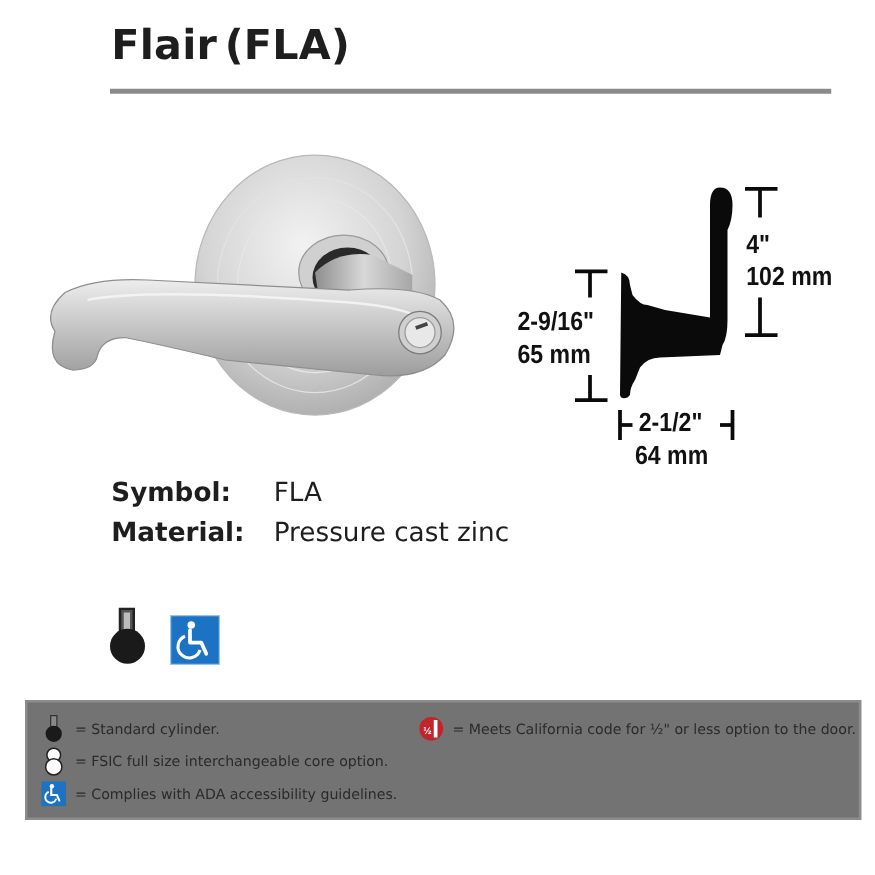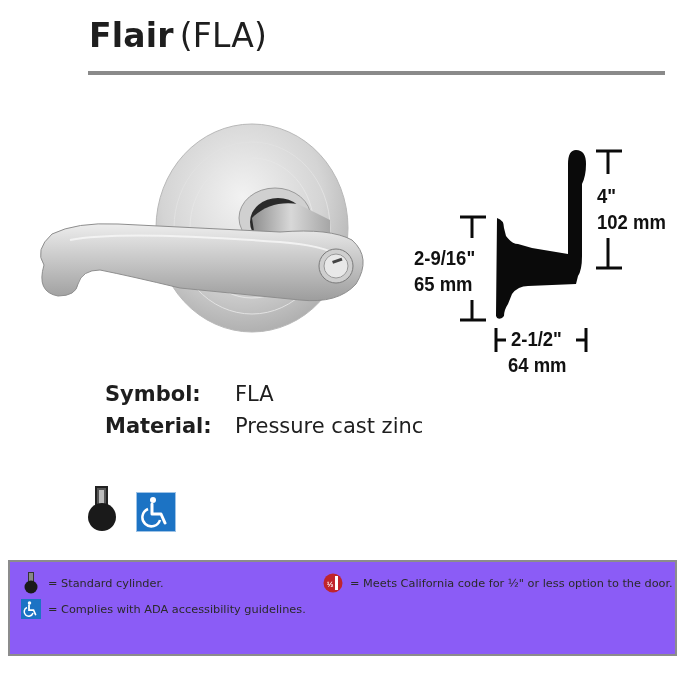--- a/index.html
+++ b/index.html
@@ -1,37 +1,37 @@
 <!DOCTYPE html>
 <html><head>
   <meta charset="utf-8">
   <style>
     * { box-sizing: border-box; margin: 0; padding: 0; }
     html, body { width: 700px; height: 700px; background: #ffffff; overflow: hidden; }
     body { position: relative; font-family: "DejaVu Sans", "Liberation Sans", sans-serif; color: #1e1e1e; }
 
     .title { position: absolute; left: 89px; top: 14px; font-size: 33px; line-height: 44px; letter-spacing: 0.2px; white-space: nowrap; }
     .title .name { font-weight: bold; }
-    .title .code { font-weight: normal; margin-left: 6px; }
+    .title .code { font-weight: bold; margin-left: 6px; }
     .rule { position: absolute; left: 88px; top: 71px; width: 577px; height: 4px; background: #8a8a8a; }
 
     .photo { position: absolute; left: 30px; top: 100px; width: 370px; height: 260px; }
     .profile { position: absolute; left: 400px; top: 140px; width: 300px; height: 240px; }
 
     .dim { position: absolute; font-family: "Liberation Sans", sans-serif; font-weight: bold; font-size: 21px; line-height: 25px; color: #111; white-space: nowrap; transform: scaleX(0.88); transform-origin: left top; }
 
     .specs { position: absolute; left: 89px; top: 378px; font-size: 21px; line-height: 32px; }
     .spec-row { display: flex; white-space: nowrap; }
-    .spec-label { font-weight: bold; width: 116px; margin-left: 16px; }
+    .spec-label { font-weight: bold; width: 116px; }
     .spec-row.material .spec-label { width: 116px; }
     .spec-value { font-weight: normal; margin-left: 14px; }
 
     .symbols { position: absolute; left: 86px; top: 486px; display: flex; gap: 18px; align-items: flex-end; }
 
-    .legend { position: absolute; left: 8px; top: 560px; width: 669px; height: 96px; border: 2px solid #8c8c8c; background: #8b5cf6; }
+    .legend { position: absolute; left: 20px; top: 560px; width: 669px; height: 96px; border: 2px solid #8c8c8c; background: #737373; }
     .legend-col { position: absolute; top: 8px; }
     .legend-col.left { left: 8px; }
     .legend-col.right { left: 310px; }
     .legend-item { display: flex; align-items: center; height: 26px; font-size: 11.3px; color: #2a2a2a; white-space: nowrap; }
     .legend-item .ico { width: 26px; display: flex; justify-content: center; align-items: center; }
     .legend-item .txt { margin-left: 4px; }
   </style>
 </head>
 <body>
 
@@ -139,20 +139,29 @@
       <span class="ico">
         <svg width="14" height="22" viewBox="0 0 14 22">
           <rect x="4.5" y="0.5" width="5" height="9" fill="#888" stroke="#333"></rect>
           <circle cx="7" cy="15" r="6.5" fill="#1a1a1a"></circle>
         </svg>
       </span>
       <span class="txt">= Standard cylinder.</span>
     </div>
     <div class="legend-item">
       <span class="ico">
+        <svg width="16" height="24" viewBox="0 0 16 24">
+          <circle cx="8" cy="7" r="5.5" fill="#fff" stroke="#222" stroke-width="1.2"></circle>
+          <circle cx="8" cy="16.5" r="6.5" fill="#fff" stroke="#222" stroke-width="1.2"></circle>
+        </svg>
+      </span>
+      <span class="txt">= FSIC full size interchangeable core option.</span>
+    </div>
+    <div class="legend-item">
+      <span class="ico">
         <svg width="20" height="20" viewBox="0 0 40 40">
           <rect x="0" y="0" width="40" height="40" fill="#1c73c4"></rect>
           <circle cx="17" cy="8" r="3.5" fill="#fff"></circle>
           <path d="M16 12 L16 22 L25 22 L29 31" stroke="#fff" stroke-width="3.5" fill="none" stroke-linecap="round"></path>
           <path d="M12 17 A9 9 0 1 0 24 28" stroke="#fff" stroke-width="3" fill="none"></path>
         </svg>
       </span>
       <span class="txt">= Complies with ADA accessibility guidelines.</span>
     </div>
   </div>

